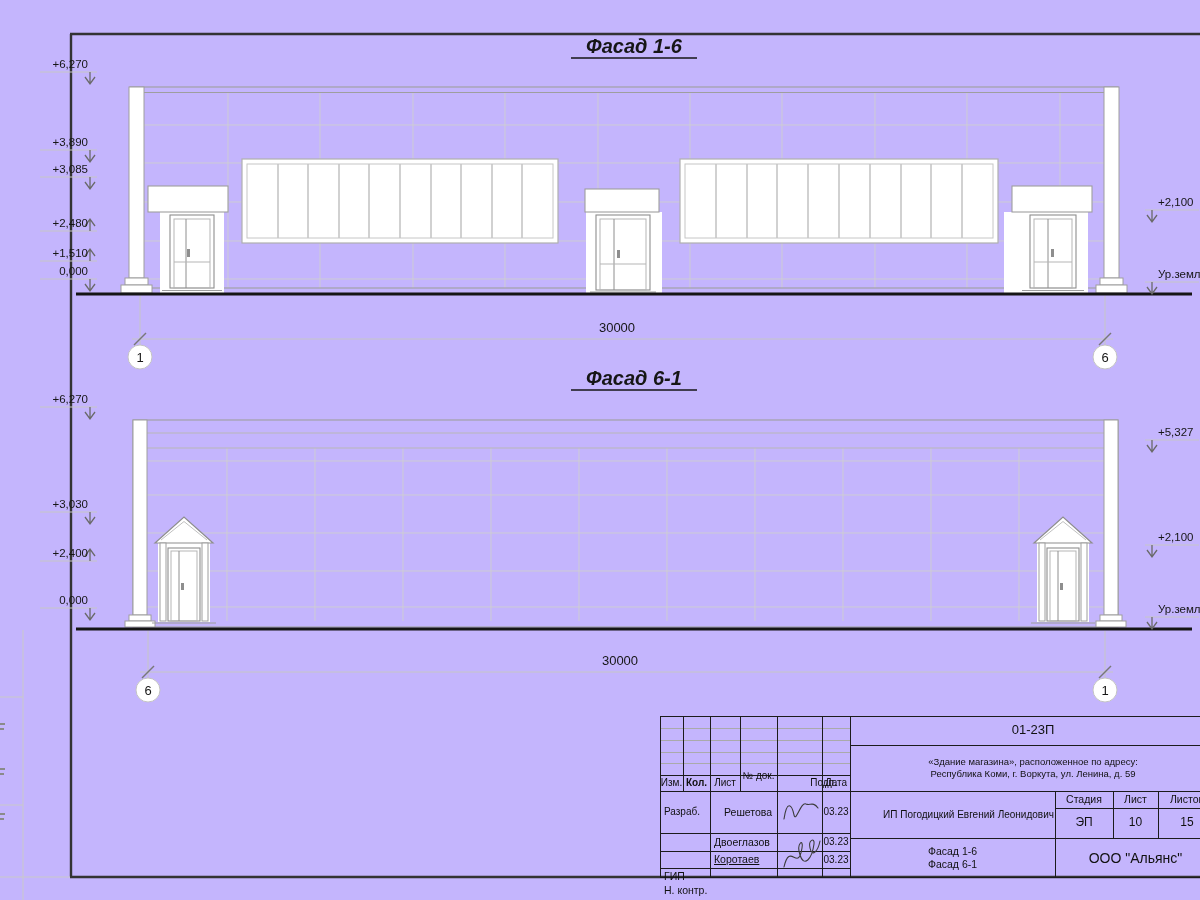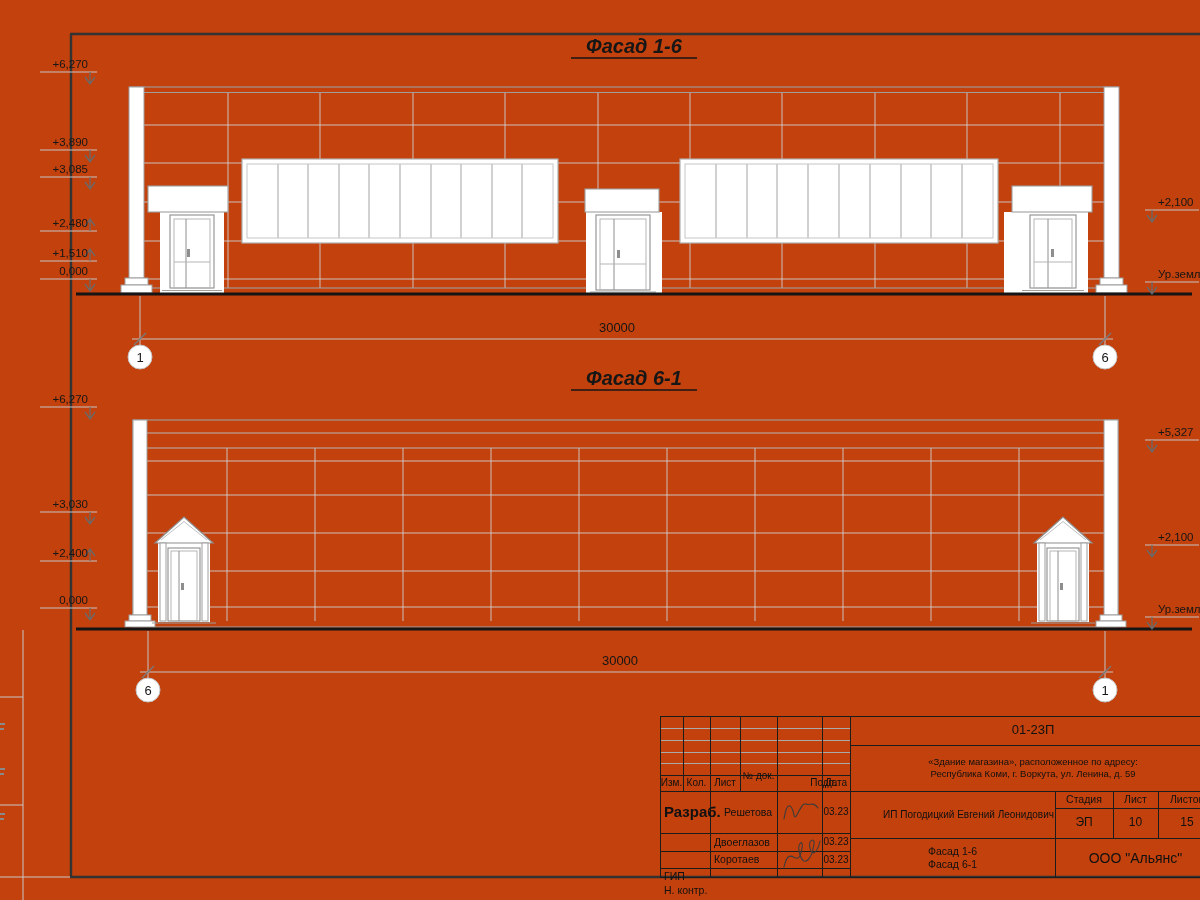--- a/index.html
+++ b/index.html
@@ -1,16 +1,16 @@
 <!DOCTYPE html>
 <html><head>
 <meta charset="utf-8">
 <style>
   html,body{margin:0;padding:0;background:#fff;}
-  #sheet{position:relative;width:1200px;height:900px;background:#c2410c;overflow:hidden;
+  #sheet{position:relative;width:1200px;height:900px;background:#c4b5fd;overflow:hidden;
          font-family:"Liberation Sans",sans-serif;}
   #drawing{position:absolute;left:0;top:0;}
   svg text{font-family:"Liberation Sans",sans-serif;fill:#161616;}
   .lvl{font-size:11.5px;}
   .dim{font-size:13px;}
   .ax{font-size:13px;}
   .ttl{font-size:20px;font-style:italic;font-weight:bold;}
   
   #titleblock{position:absolute;left:660px;top:716px;width:556px;height:162px;color:#111;}
   .hl,.vl{position:absolute;background:#1c1c1c;}
@@ -332,36 +332,36 @@
   <div class="vl" style="left:50px;top:0;height:162px;"></div>
   <div class="vl" style="left:80px;top:0;height:75px;"></div>
   <div class="vl" style="left:117px;top:0;height:162px;"></div>
   <div class="vl" style="left:162px;top:0;height:162px;"></div>
   <div class="vl" style="left:190px;top:0;height:162px;"></div>
   <div class="vl" style="left:395px;top:75px;height:87px;"></div>
   <div class="vl" style="left:453px;top:75px;height:47px;"></div>
   <div class="vl" style="left:498px;top:75px;height:47px;"></div>
 
   <div class="c" style="left:0;top:59px;width:23px;height:16px;font-size:10px;">Изм.</div>
-  <div class="c" style="left:23px;top:59px;width:27px;height:16px;font-size:10px;">Кол.</div>
+  <div class="c" style="left:23px;top:59px;width:27px;height:16px;font-size:10px;font-weight:bold;">Кол.</div>
   <div class="c" style="left:50px;top:59px;width:30px;height:16px;font-size:10px;">Лист</div>
   <div class="c" style="left:80px;top:52px;width:37px;height:16px;font-size:10px;">№ док.</div>
   <div class="c" style="left:117px;top:59px;width:45px;height:16px;font-size:10px;padding-left:24px;">Подп.</div>
   <div class="c" style="left:162px;top:59px;width:28px;height:16px;font-size:10px;">Дата</div>
 
-  <div class="c left" style="left:4px;top:75px;width:46px;height:42px;font-size:15px;font-weight:bold;">Разраб.</div>
+  <div class="c left" style="left:4px;top:75px;width:46px;height:42px;font-size:10px;">Разраб.</div>
   <div class="c left" style="left:64px;top:75px;width:63px;height:42px;font-size:10.5px;">Решетова</div>
   <div class="c" style="left:162px;top:75px;width:28px;height:42px;font-size:10px;">03.23</div>
 
   <div class="c left" style="left:4px;top:117px;width:46px;height:18px;font-size:10.5px;margin-top:48px;">Н. контр.</div>
   <div class="c left" style="left:54px;top:117px;width:63px;height:18px;font-size:10.5px;">Двоеглазов</div>
   <div class="c" style="left:162px;top:117px;width:28px;height:18px;font-size:10px;">03.23</div>
 
   <div class="c left" style="left:4px;top:152px;width:46px;height:17px;font-size:10.5px;">ГИП</div>
-  <div class="c left" style="left:54px;top:135px;width:63px;height:17px;font-size:10.5px;">Коротаев</div>
+  <div class="c left" style="left:54px;top:135px;width:63px;height:17px;font-size:10.5px;text-decoration:underline;">Коротаев</div>
   <div class="c" style="left:162px;top:135px;width:28px;height:17px;font-size:10px;">03.23</div>
 
   <svg class="sigsvg" width="45" height="87" viewBox="0 0 45 87">
     <g stroke="#3c3c3c" stroke-width="1.1" fill="none" stroke-linecap="round">
       <path d="M7,28 C10,8 15,14 17,24 C19,32 24,10 29,13 C33,15 36,10 41,17"></path>
       <path d="M7,76 C13,50 21,82 25,57 C27,47 19,52 23,64 C27,77 35,68 37,53 C38,46 31,49 33,57 C35,67 41,60 43,50"></path>
     </g>
   </svg>
 
   <div class="c" style="left:190px;top:0;width:366px;height:29px;font-size:13px;">01-23П</div>

